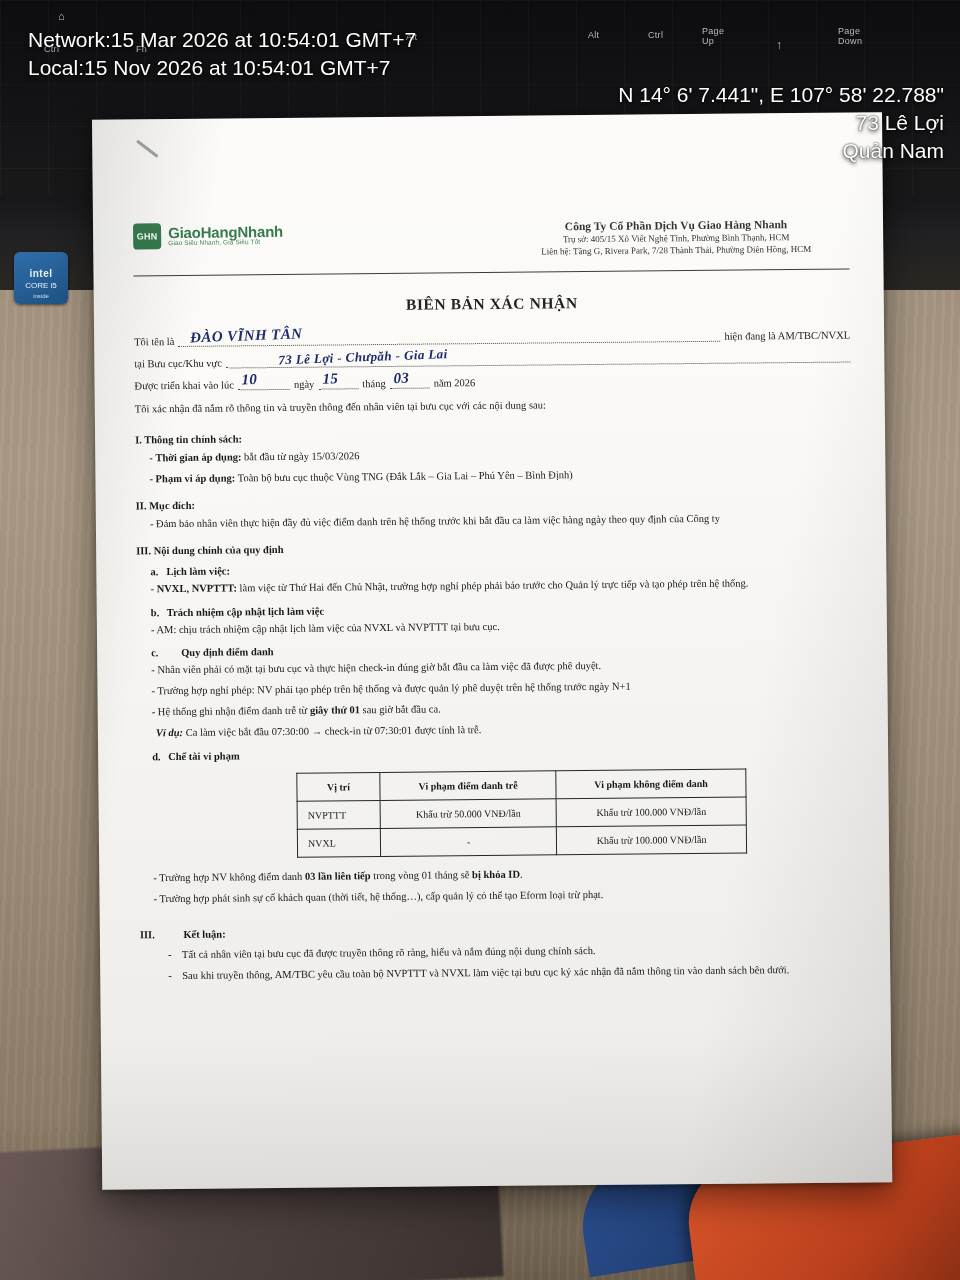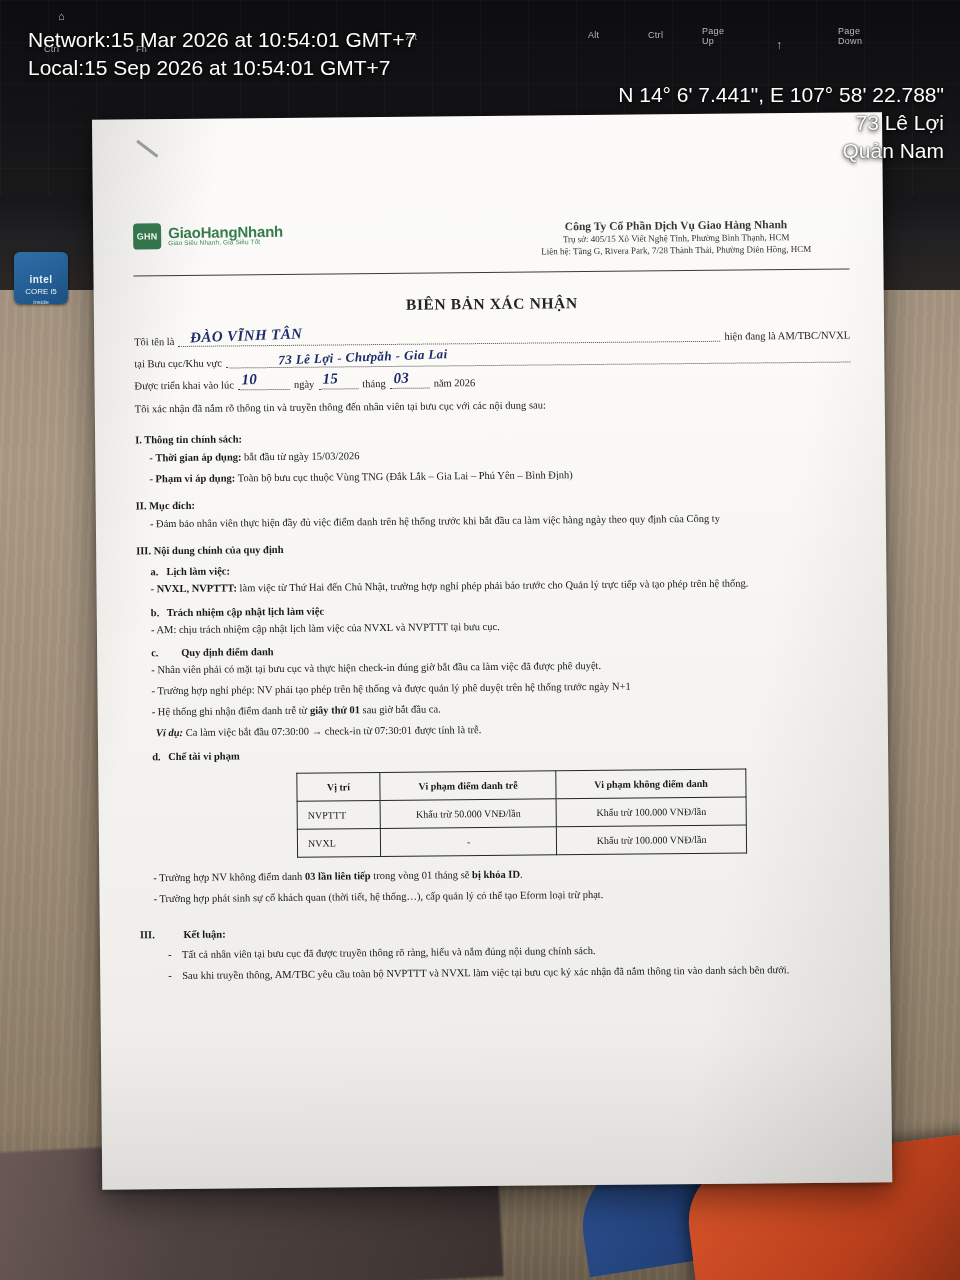--- a/index.html
+++ b/index.html
@@ -66,21 +66,21 @@
   .intel-sticker {
     position: absolute;
     left: 14px; top: 252px;
     width: 54px; height: 52px;
     border-radius: 6px;
     background: linear-gradient(160deg, #2f6ea8 0%, #1d5285 100%);
     color: #e8f1f8;
     font-size: 8px;
     text-align: center;
     line-height: 1.25;
-    padding-top: 22px;
+    padding-top: 16px;
     box-sizing: border-box;
     box-shadow: 0 1px 3px rgba(0,0,0,.6);
   }
   .intel-sticker b { font-size: 10px; display:block; letter-spacing:.5px;}
 
   .cloth {
     position: absolute;
     left: -20px; bottom: -10px; width: 520px; height: 150px;
     background: linear-gradient(110deg, #6d5b58 0%, #4f4341 40%, #3b3230 100%);
     transform: rotate(-3deg);
@@ -500,19 +500,19 @@
       </div>
       <div class="li concl">
         Sau khi truyền thông, AM/TBC yêu cầu toàn bộ NVPTTT và NVXL làm việc tại bưu cục ký xác nhận đã nắm thông tin vào danh sách bên dưới.
       </div>
 
     </div>
   </div>
 
   <div class="overlay">
     <div class="ol-left">Network:15 Mar 2026 at 10:54:01 GMT+7</div>
-    <div class="ol-left">Local:15 Sep 2026 at 10:54:01 GMT+7</div>
+    <div class="ol-left">Local:15 Nov 2026 at 10:54:01 GMT+7</div>
     <div>N 14° 6' 7.441", E 107° 58' 22.788"</div>
     <div>73 Lê Lợi</div>
     <div>Quản Nam</div>
   </div>
 
 </div>
 
 </body></html>

